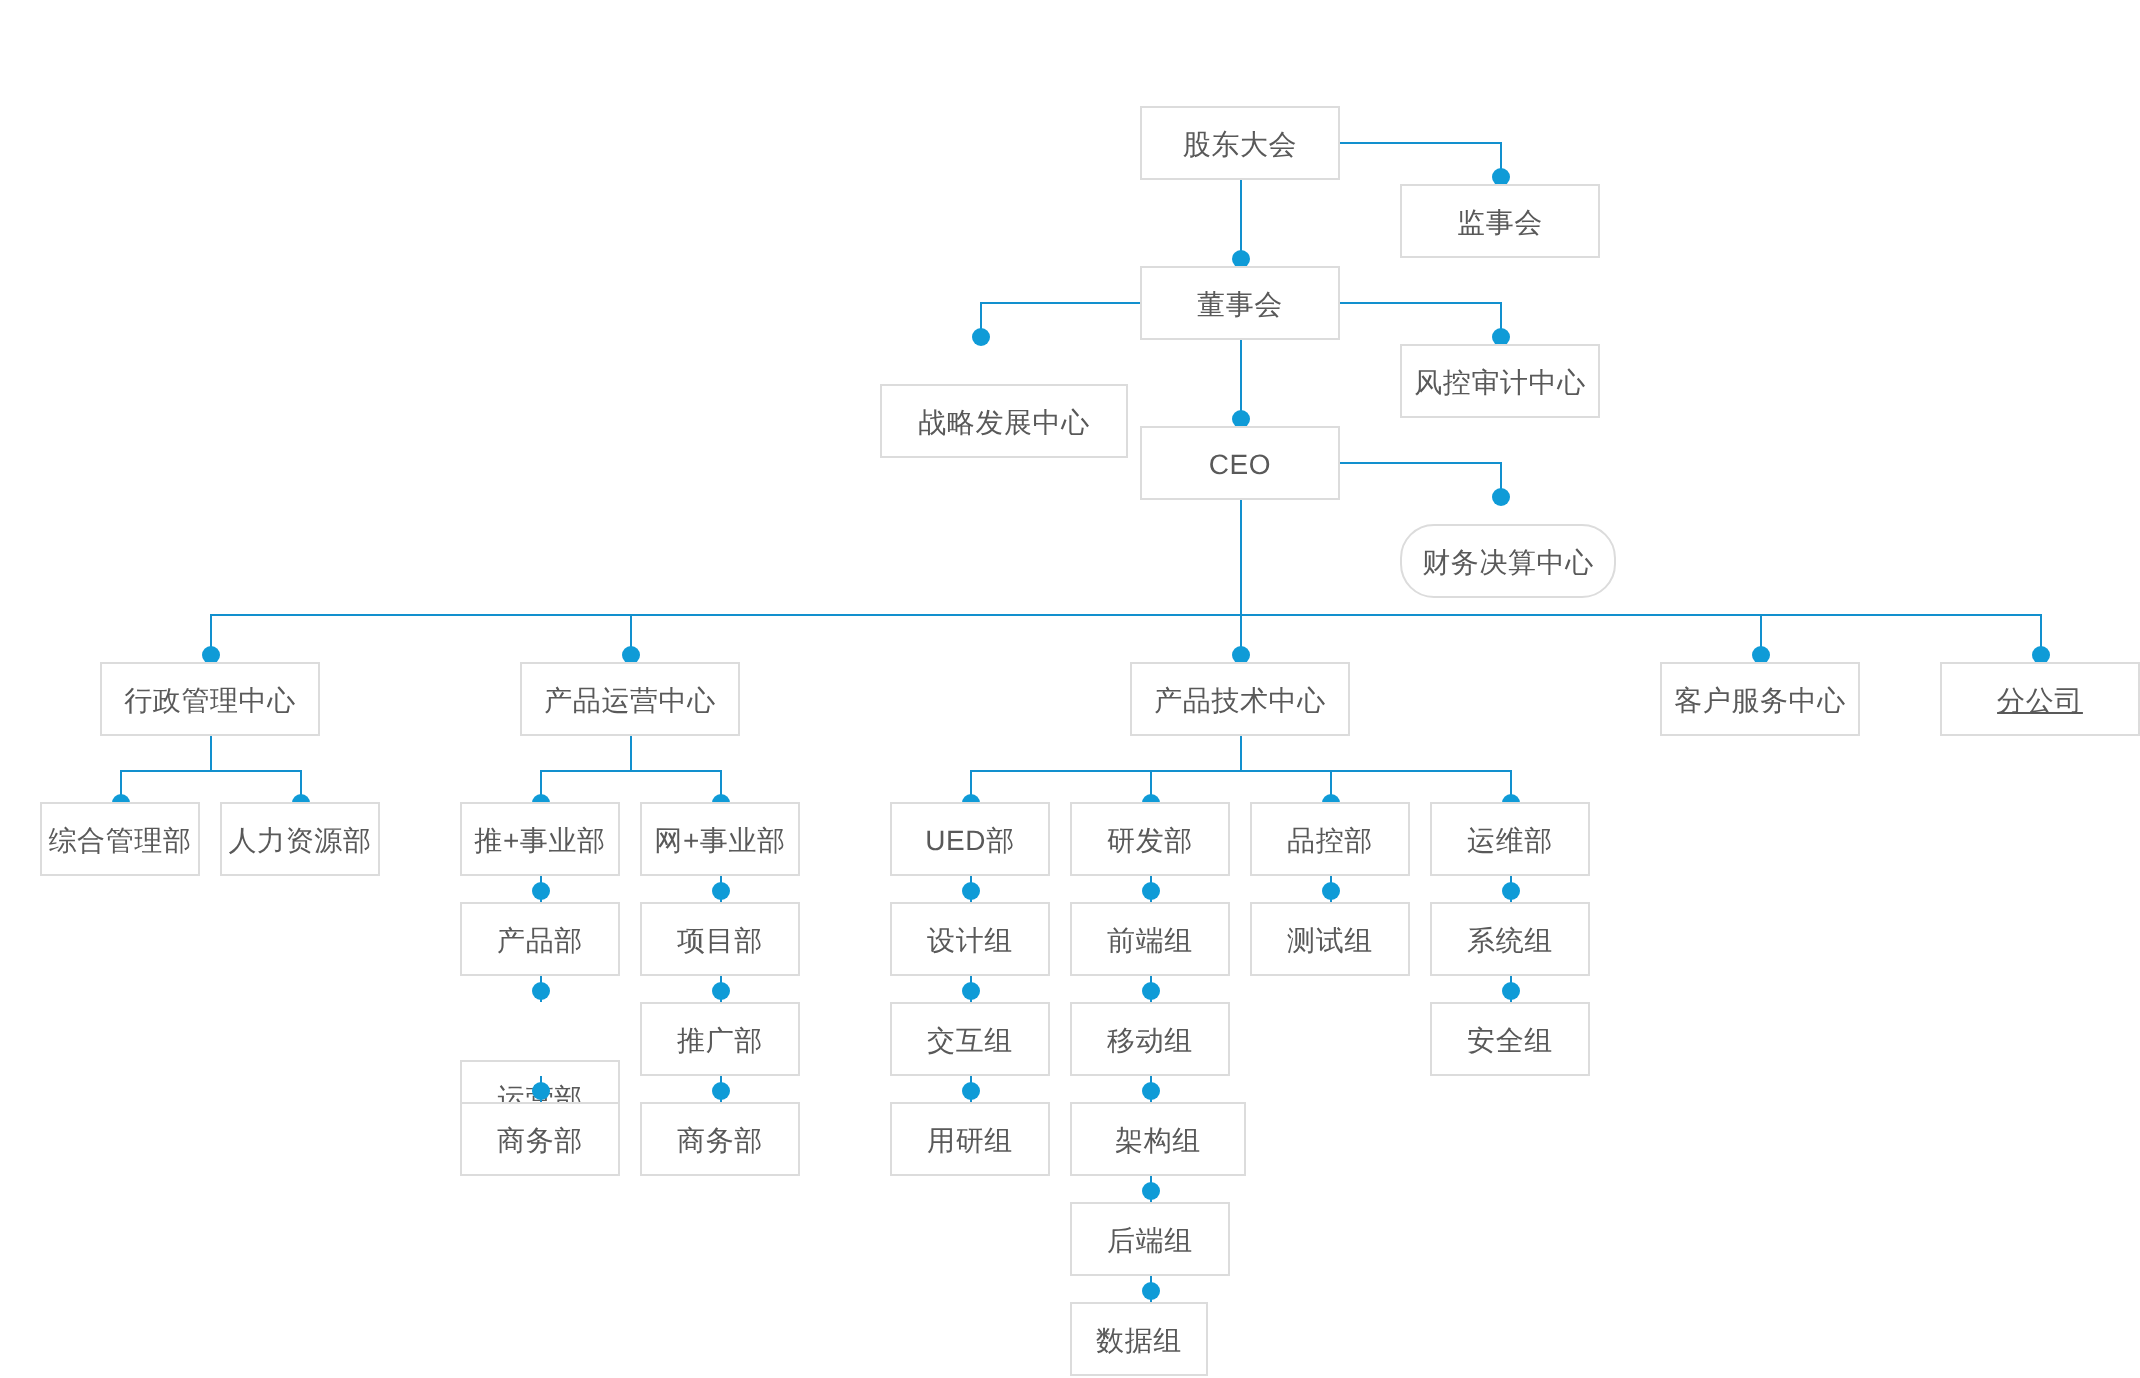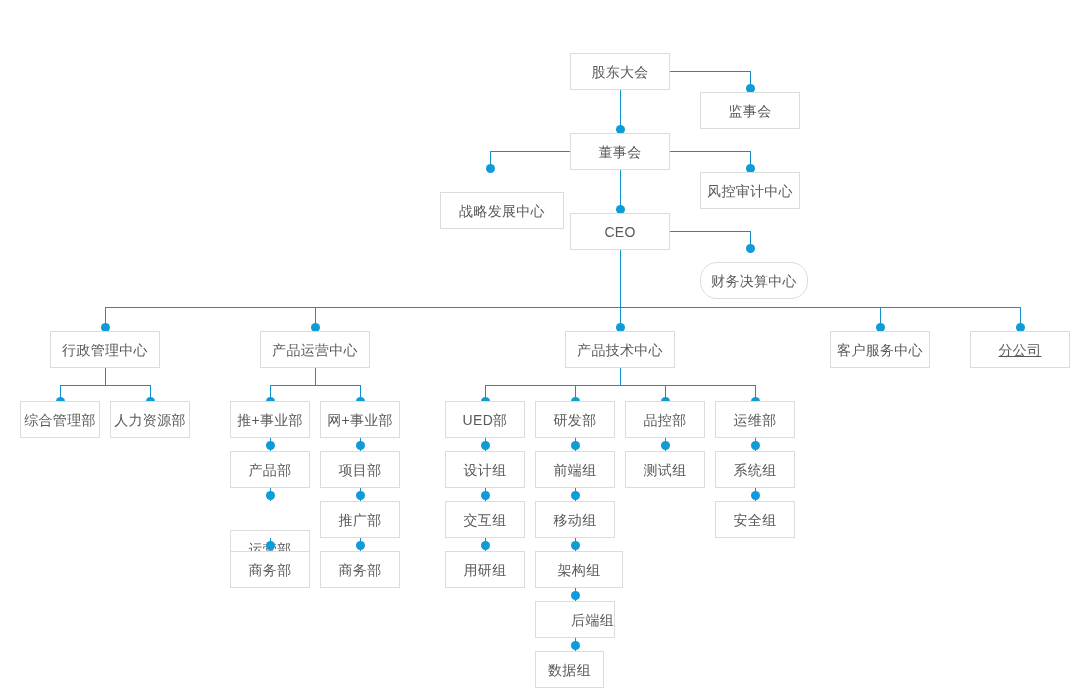--- a/index.html
+++ b/index.html
@@ -237,21 +237,21 @@
   <div class="node" style="left:535px; top:501px; width:80px; height:37px;">
     <span class="node-label">移动组</span>
   </div>
   <div class="vline" style="left:575px; top:538px; height:13px;"></div>
   <div class="dot" style="left:570.5px; top:540.5px;"></div>
   <div class="node" style="left:535px; top:551px; width:88px; height:37px;">
     <span class="node-label">架构组</span>
   </div>
   <div class="vline" style="left:575px; top:588px; height:13px;"></div>
   <div class="dot" style="left:570.5px; top:590.5px;"></div>
-  <div class="node" style="left:535px; top:601px; width:80px; height:37px;justify-content:flex-end;">
+  <div class="node" style="left:535px; top:601px; width:80px; height:37px;">
     <span class="node-label">后端组</span>
   </div>
   <div class="vline" style="left:575px; top:638px; height:13px;"></div>
   <div class="dot" style="left:570.5px; top:640.5px;"></div>
   <div class="node" style="left:535px; top:651px; width:69px; height:37px;">
     <span class="node-label">数据组</span>
   </div>
 
   <div class="node" style="left:625px; top:401px; width:80px; height:37px;">
     <span class="node-label">品控部</span>

